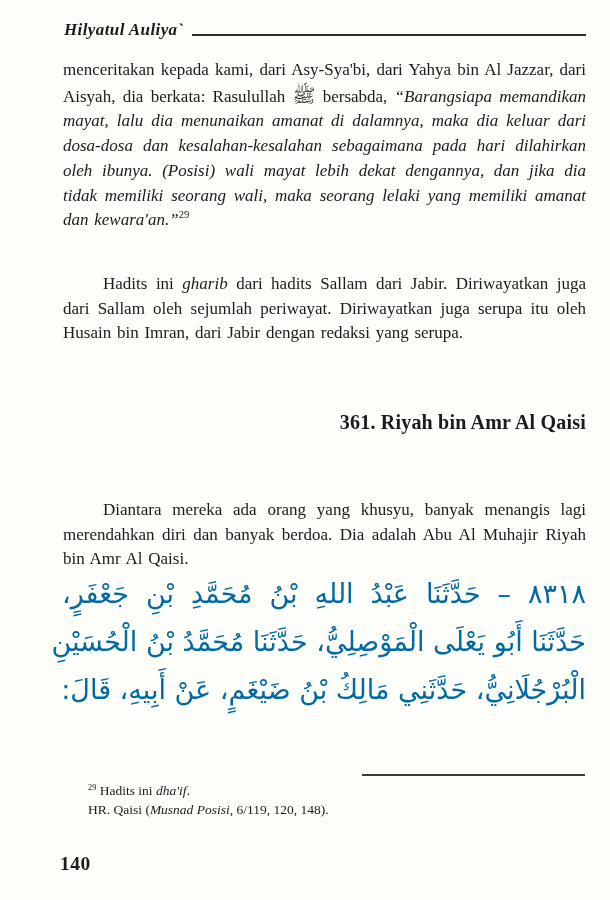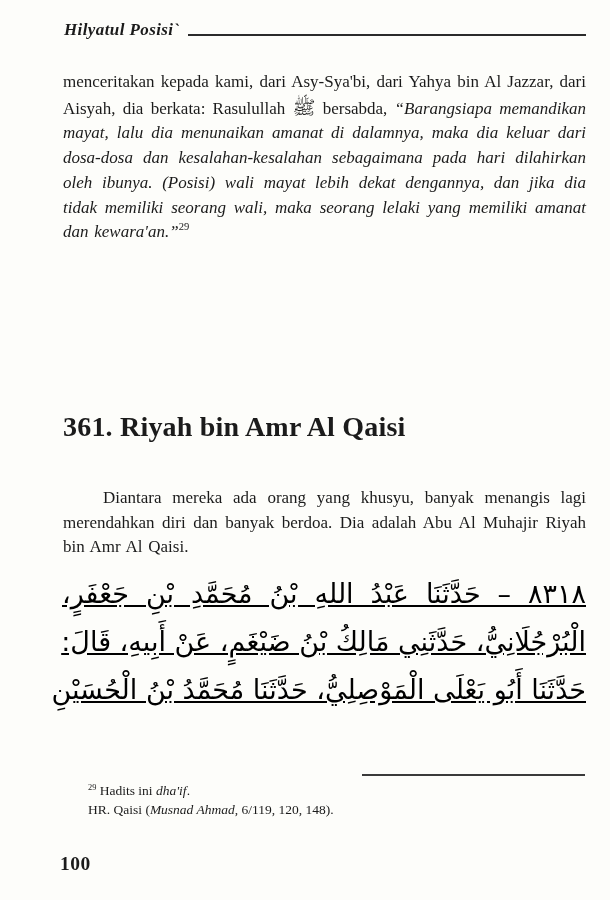--- a/index.html
+++ b/index.html
@@ -40,54 +40,53 @@
   .para {
     position: absolute;
     left: 63px;
     width: 523px;
     margin: 0;
     font-size: 17px;
     line-height: 24.7px;
     text-align: justify;
     word-spacing: 1.5px;
   }
-  .p1 { top: 58px; margin-top: 12px; }
+  .p1 { top: 58px; }
   .p2 { top: 272px; text-indent: 40px; }
-  .p3 { top: 486px; text-indent: 40px; }
+  .p3 { top: 498px; text-indent: 40px; }
   .para em { font-style: italic; }
   sup { font-size: 0.62em; line-height: 0; }
 
   .saw {
     font-family: "DejaVu Sans", sans-serif;
     font-size: 19px;
   }
 
   .section-heading {
     position: absolute;
     top: 411px;
     left: 63px;
     width: 523px;
     margin: 0;
-    font-size: 28px;
+    font-size: 20px;
     font-weight: bold;
-    text-align: left;
+    text-align: right;
     letter-spacing: 0.2px;
   }
 
   
   .arabic {
     position: absolute;
     top: 570px;
     left: 62px;
     width: 524px;
     direction: rtl;
     font-family: "DejaVu Sans", sans-serif;
     font-size: 27px;
-    color: #000000;
-    text-decoration: underline;
+    color: #0369a1;
   }
   .arabic-line {
     line-height: 48px;
     text-align: justify;
     text-align-last: justify;
     white-space: nowrap;
   }
 
   
   .fn-rule {
@@ -115,39 +114,40 @@
     font-weight: bold;
     letter-spacing: 0.5px;
   }
 </style>
 </head>
 <body>
 
 <div class="page">
 
   <div class="running-header">
-    <span class="book-title">Hilyatul Posisi`</span>
+    <span class="book-title">Hilyatul Auliya`</span>
     <span class="header-rule"></span>
   </div>
 
   <p class="para p1"><span>menceritakan kepada kami, dari Asy-Sya'bi, dari Yahya bin Al Jazzar, dari Aisyah, dia berkata: Rasulullah </span><span class="saw">ﷺ</span><span> bersabda, </span><em>“Barangsiapa memandikan mayat, lalu dia menunaikan amanat di dalamnya, maka dia keluar dari dosa-dosa dan kesalahan-kesalahan sebagaimana pada hari dilahirkan oleh ibunya. (Posisi) wali mayat lebih dekat dengannya, dan jika dia tidak memiliki seorang wali, maka seorang lelaki yang memiliki amanat dan kewara'an.”</em><sup>29</sup></p>
 
+  <p class="para p2"><span>Hadits ini </span><em>gharib</em><span> dari hadits Sallam dari Jabir. Diriwayatkan juga dari Sallam oleh sejumlah periwayat. Diriwayatkan juga serupa itu oleh Husain bin Imran, dari Jabir dengan redaksi yang serupa.</span></p>
 
   <h2 class="section-heading">361. Riyah bin Amr Al Qaisi</h2>
 
   <p class="para p3">Diantara mereka ada orang yang khusyu, banyak menangis lagi merendahkan diri dan banyak berdoa. Dia adalah Abu Al Muhajir Riyah bin Amr Al Qaisi.</p>
 
   <div class="arabic" dir="rtl">
     <div class="arabic-line">٨٣١٨ – حَدَّثَنَا عَبْدُ اللهِ بْنُ مُحَمَّدِ بْنِ جَعْفَرٍ،</div>
+    <div class="arabic-line">حَدَّثَنَا أَبُو يَعْلَى الْمَوْصِلِيُّ، حَدَّثَنَا مُحَمَّدُ بْنُ الْحُسَيْنِ</div>
     <div class="arabic-line">الْبُرْجُلَانِيُّ، حَدَّثَنِي مَالِكُ بْنُ ضَيْغَمٍ، عَنْ أَبِيهِ، قَالَ:</div>
-    <div class="arabic-line">حَدَّثَنَا أَبُو يَعْلَى الْمَوْصِلِيُّ، حَدَّثَنَا مُحَمَّدُ بْنُ الْحُسَيْنِ</div>
   </div>
 
   <div class="fn-rule"></div>
 
   <div class="footnotes">
     <div class="fn-line"><sup>29</sup><span> Hadits ini </span><em>dha'if</em><span>.</span></div>
-    <div class="fn-line"><span>HR. Qaisi (</span><em>Musnad Ahmad</em><span>, 6/119, 120, 148).</span></div>
+    <div class="fn-line"><span>HR. Qaisi (</span><em>Musnad Posisi</em><span>, 6/119, 120, 148).</span></div>
   </div>
 
-  <div class="page-number">100</div>
+  <div class="page-number">140</div>
 
 </div>
 
 </body></html>

